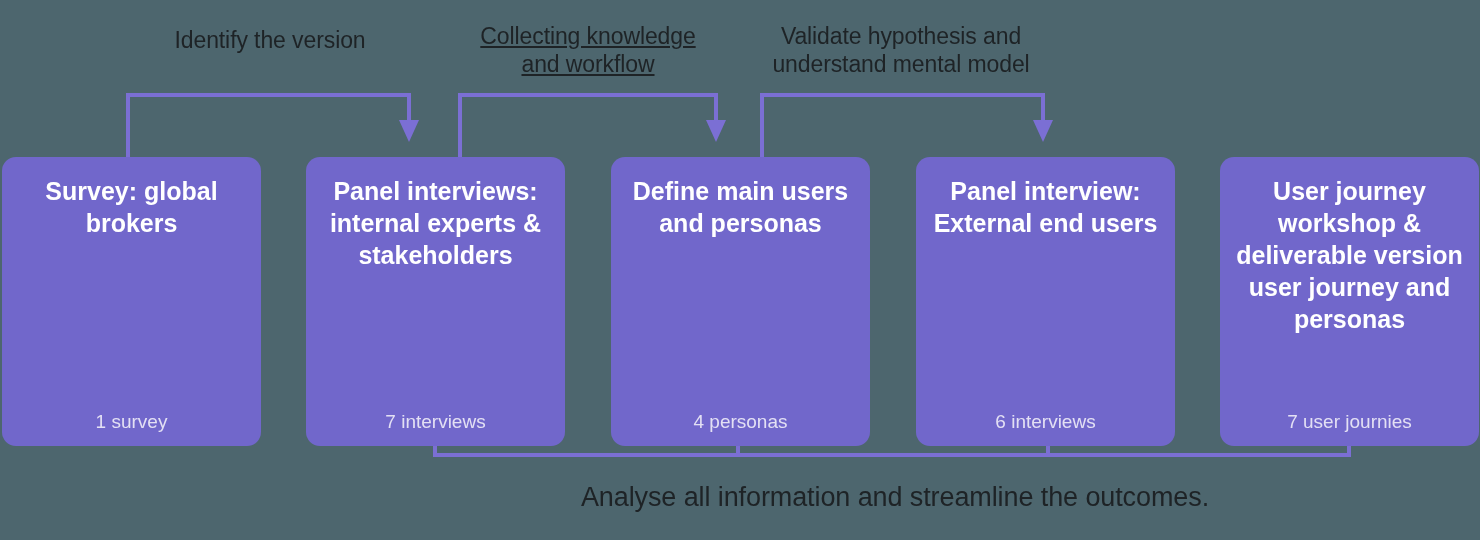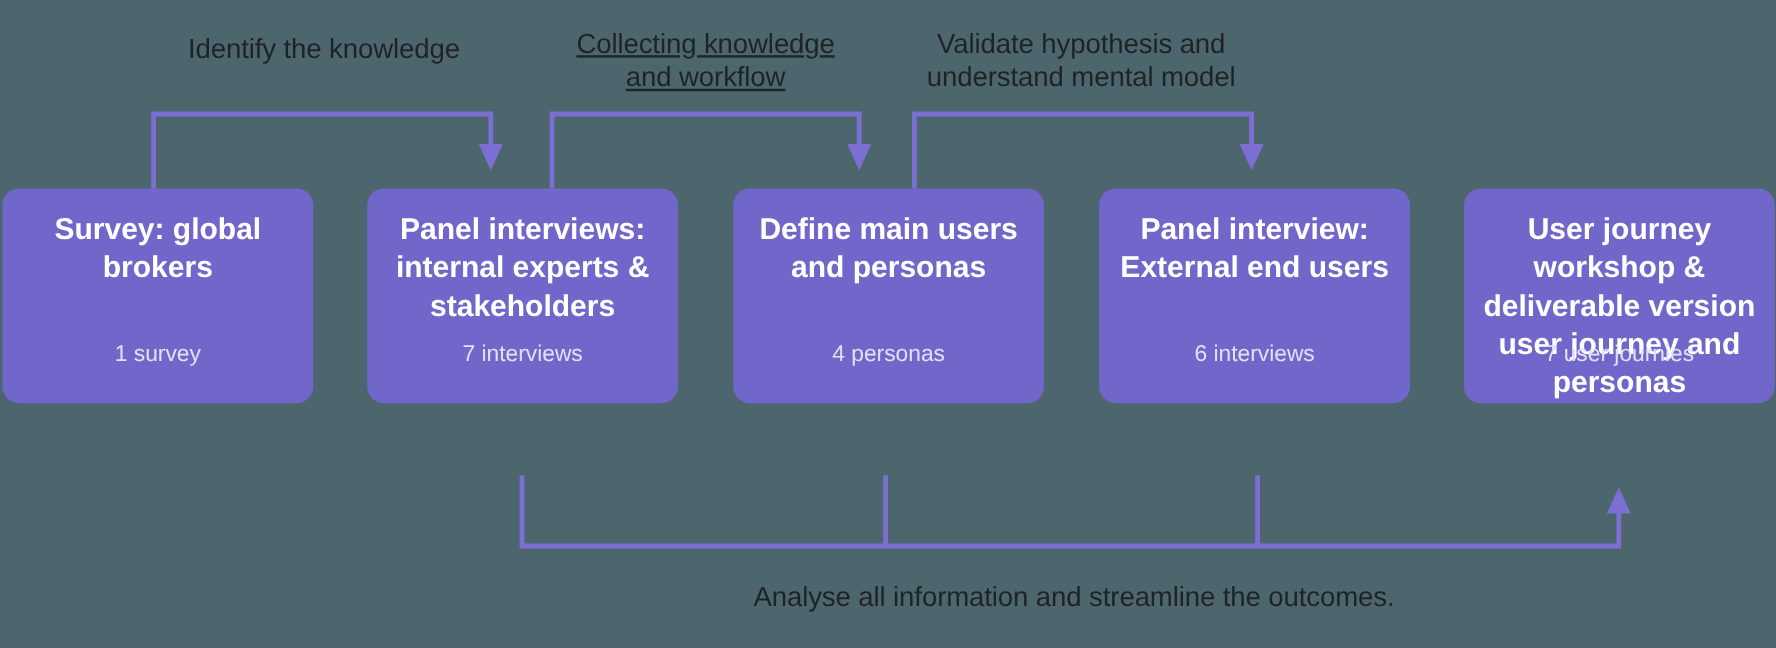--- a/index.html
+++ b/index.html
@@ -41,21 +41,21 @@
     white-space: pre-line;
   }
   #phase-label-0 { left: 120px;  top: 26px;  width: 300px; }
   #phase-label-1 { left: 440px;  top: 22px;  width: 296px; text-decoration: underline; }
   #phase-label-2 { left: 748px;  top: 22px;  width: 306px; }
 
   
   .card {
     position: absolute;
     top: 157px;
-    height: 179px;
+    height: 289px;
     background: #7167cb;
     border-radius: 14px;
     box-sizing: border-box;
     padding: 18px 14px 14px 14px;
     display: flex;
     flex-direction: column;
     align-items: flex-start;
     justify-content: flex-start;
   }
   .card-title {
@@ -63,21 +63,21 @@
     font-size: 25px;
     font-weight: bold;
     line-height: 32px;
     text-align: center;
     width: 100%;
   }
   .card-metric {
     position: absolute;
     left: 0;
     right: 0;
-    bottom: 28px;
+    bottom: 12px;
     color: #e3e0f4;
     font-size: 19px;
     font-weight: normal;
     line-height: 24px;
     text-align: center;
     margin-top: 31px;
   }
   #card-0 { left: 2px;    width: 259px; }
   #card-1 { left: 306px;  width: 259px; }
   #card-2 { left: 611px;  width: 259px; }
@@ -85,21 +85,21 @@
   #card-4 { left: 1220px; width: 259px; }
 
   
   #bottom-caption {
     position: absolute;
     left: 390px;
     top: 483px;
     width: 1010px;
     text-align: center;
     color: #1e2326;
-    font-size: 23px;
+    font-size: 27px;
     line-height: 28px;
     letter-spacing: -0.1px;
   }
 </style>
 </head>
 <body>
 
 <div id="stage">
 
   <svg id="wires" viewBox="0 0 1480 540" width="1480" height="540">
@@ -120,21 +120,21 @@
     </g>
 
     <g>
       <path d="M435,396 L435,455 L1349,455 L1349,425" fill="none" stroke="#7b6fd4" stroke-width="4"></path>
       <path d="M738,396 L738,455" fill="none" stroke="#7b6fd4" stroke-width="4"></path>
       <path d="M1048,396 L1048,455" fill="none" stroke="#7b6fd4" stroke-width="4"></path>
       <polygon points="1339,428 1359,428 1349,406" fill="#7b6fd4"></polygon>
     </g>
   </svg>
 
-  <div class="phase-label" id="phase-label-0">Identify the knowledge</div>
+  <div class="phase-label" id="phase-label-0">Identify the version</div>
 
   <div class="phase-label" id="phase-label-1">Collecting knowledge
 and workflow</div>
 
   <div class="phase-label" id="phase-label-2">Validate hypothesis and
 understand mental model</div>
 
   <div class="card" id="card-0">
     <div class="card-title">Survey: global brokers</div>
     <div class="card-metric">1 survey</div>

